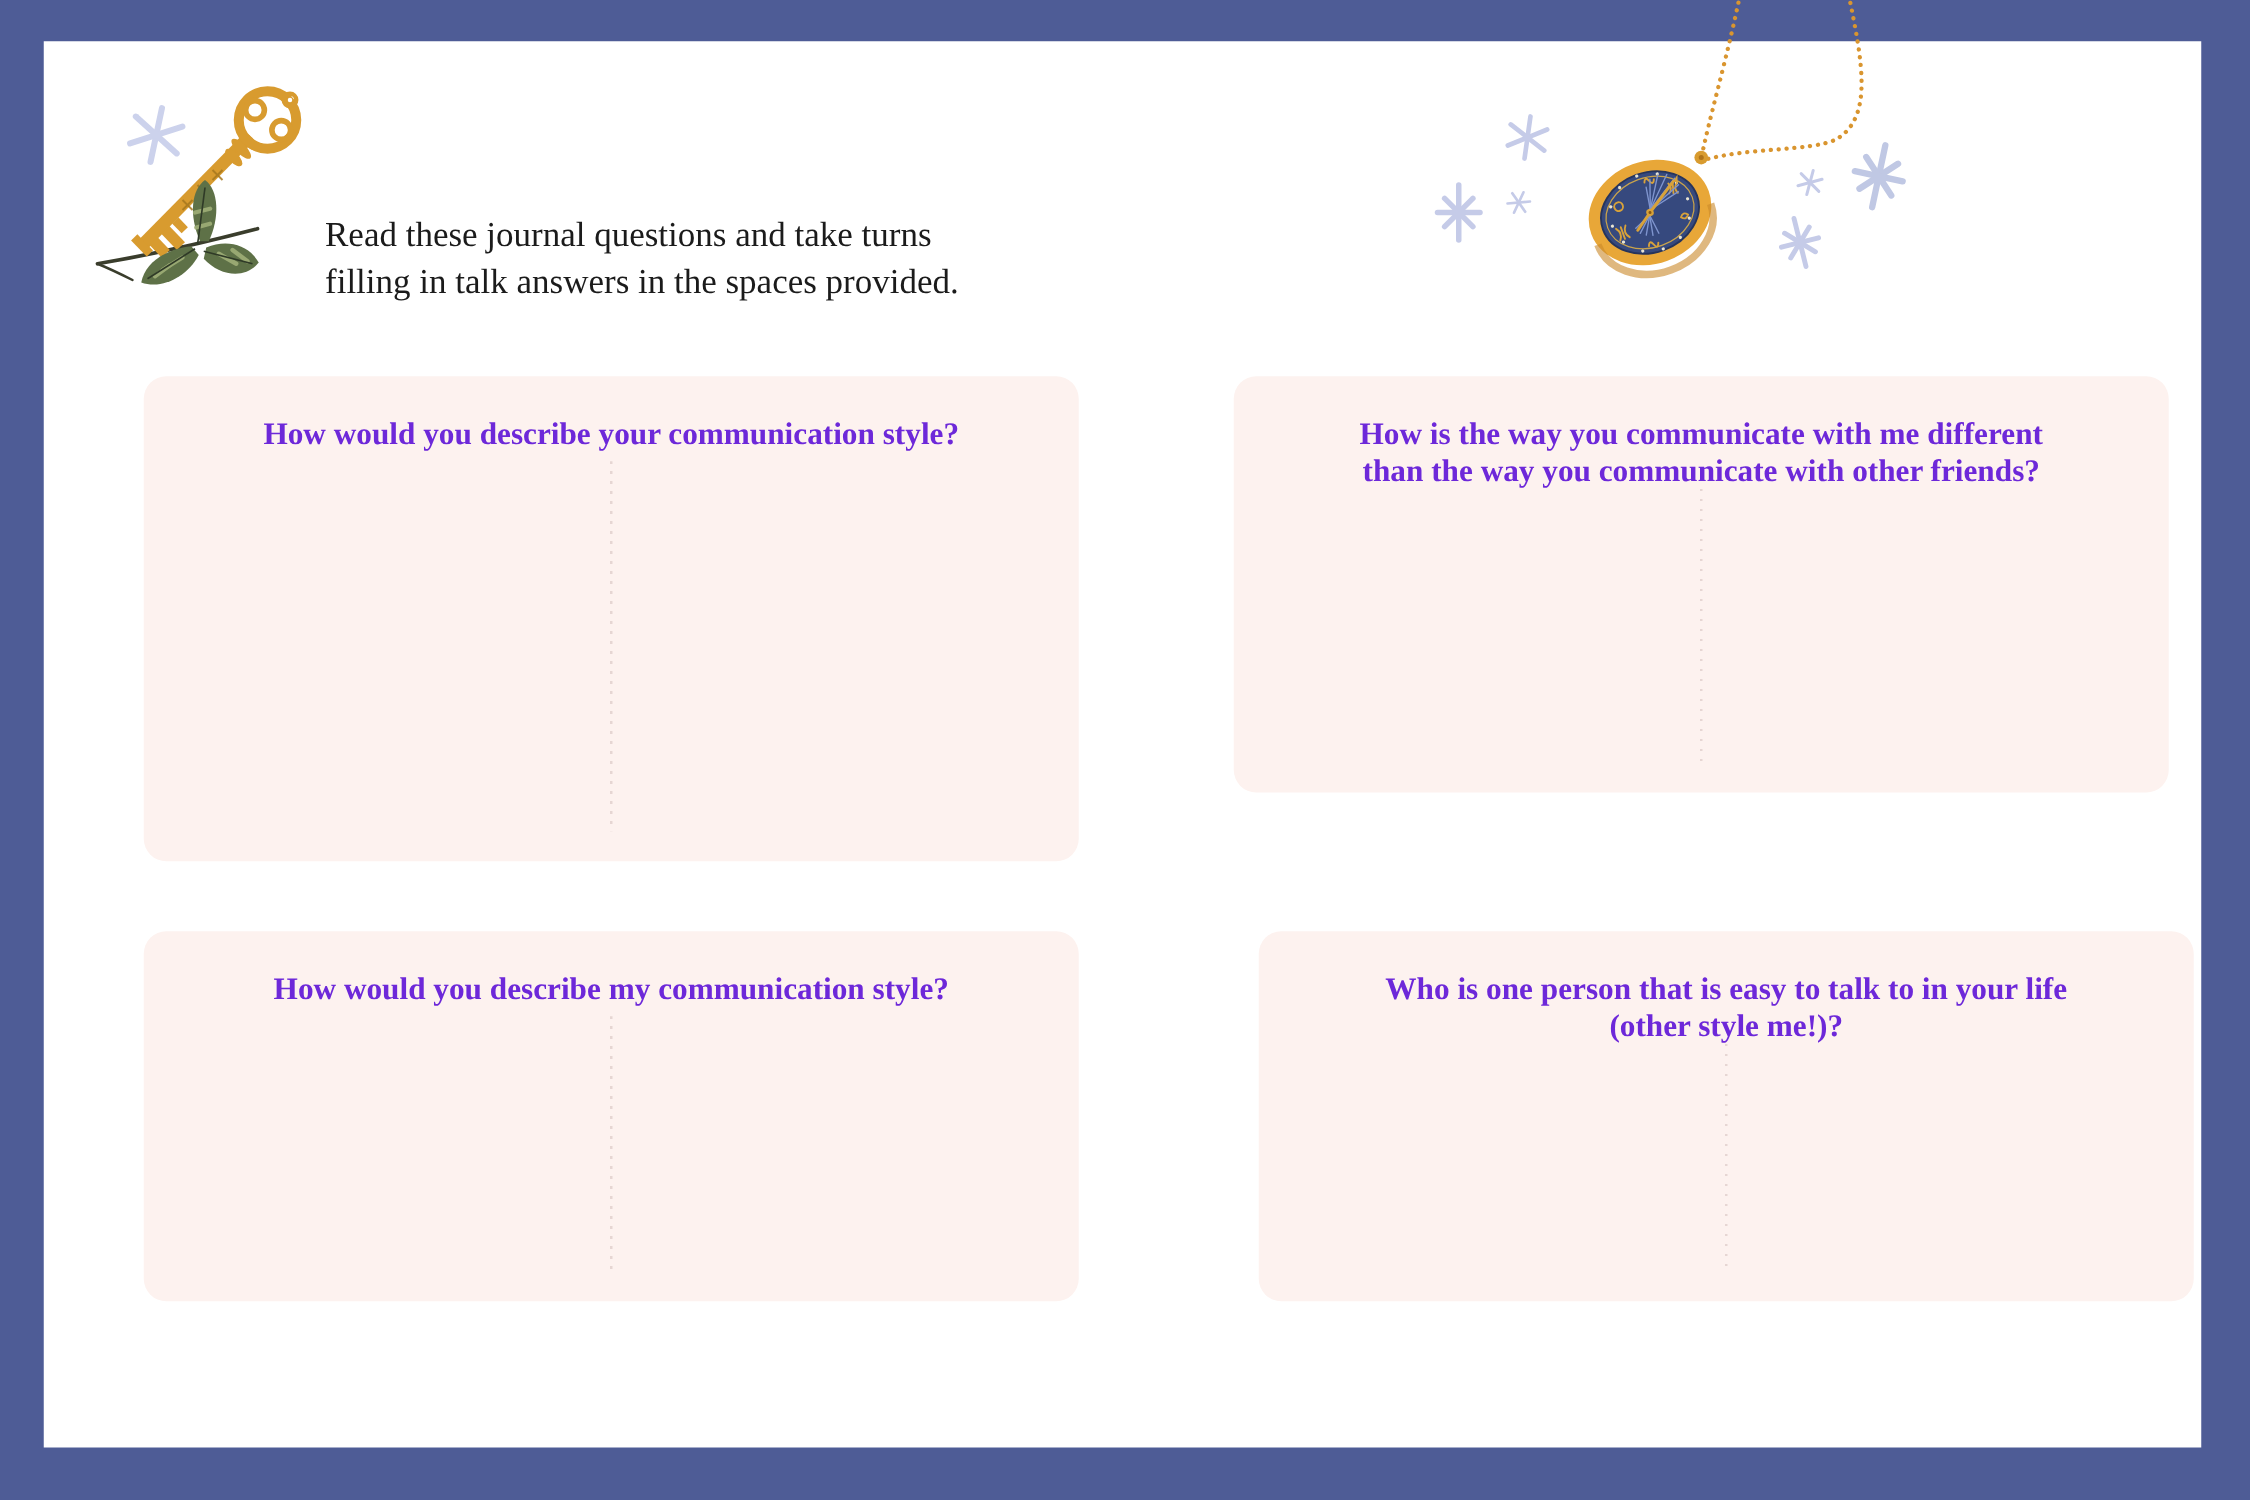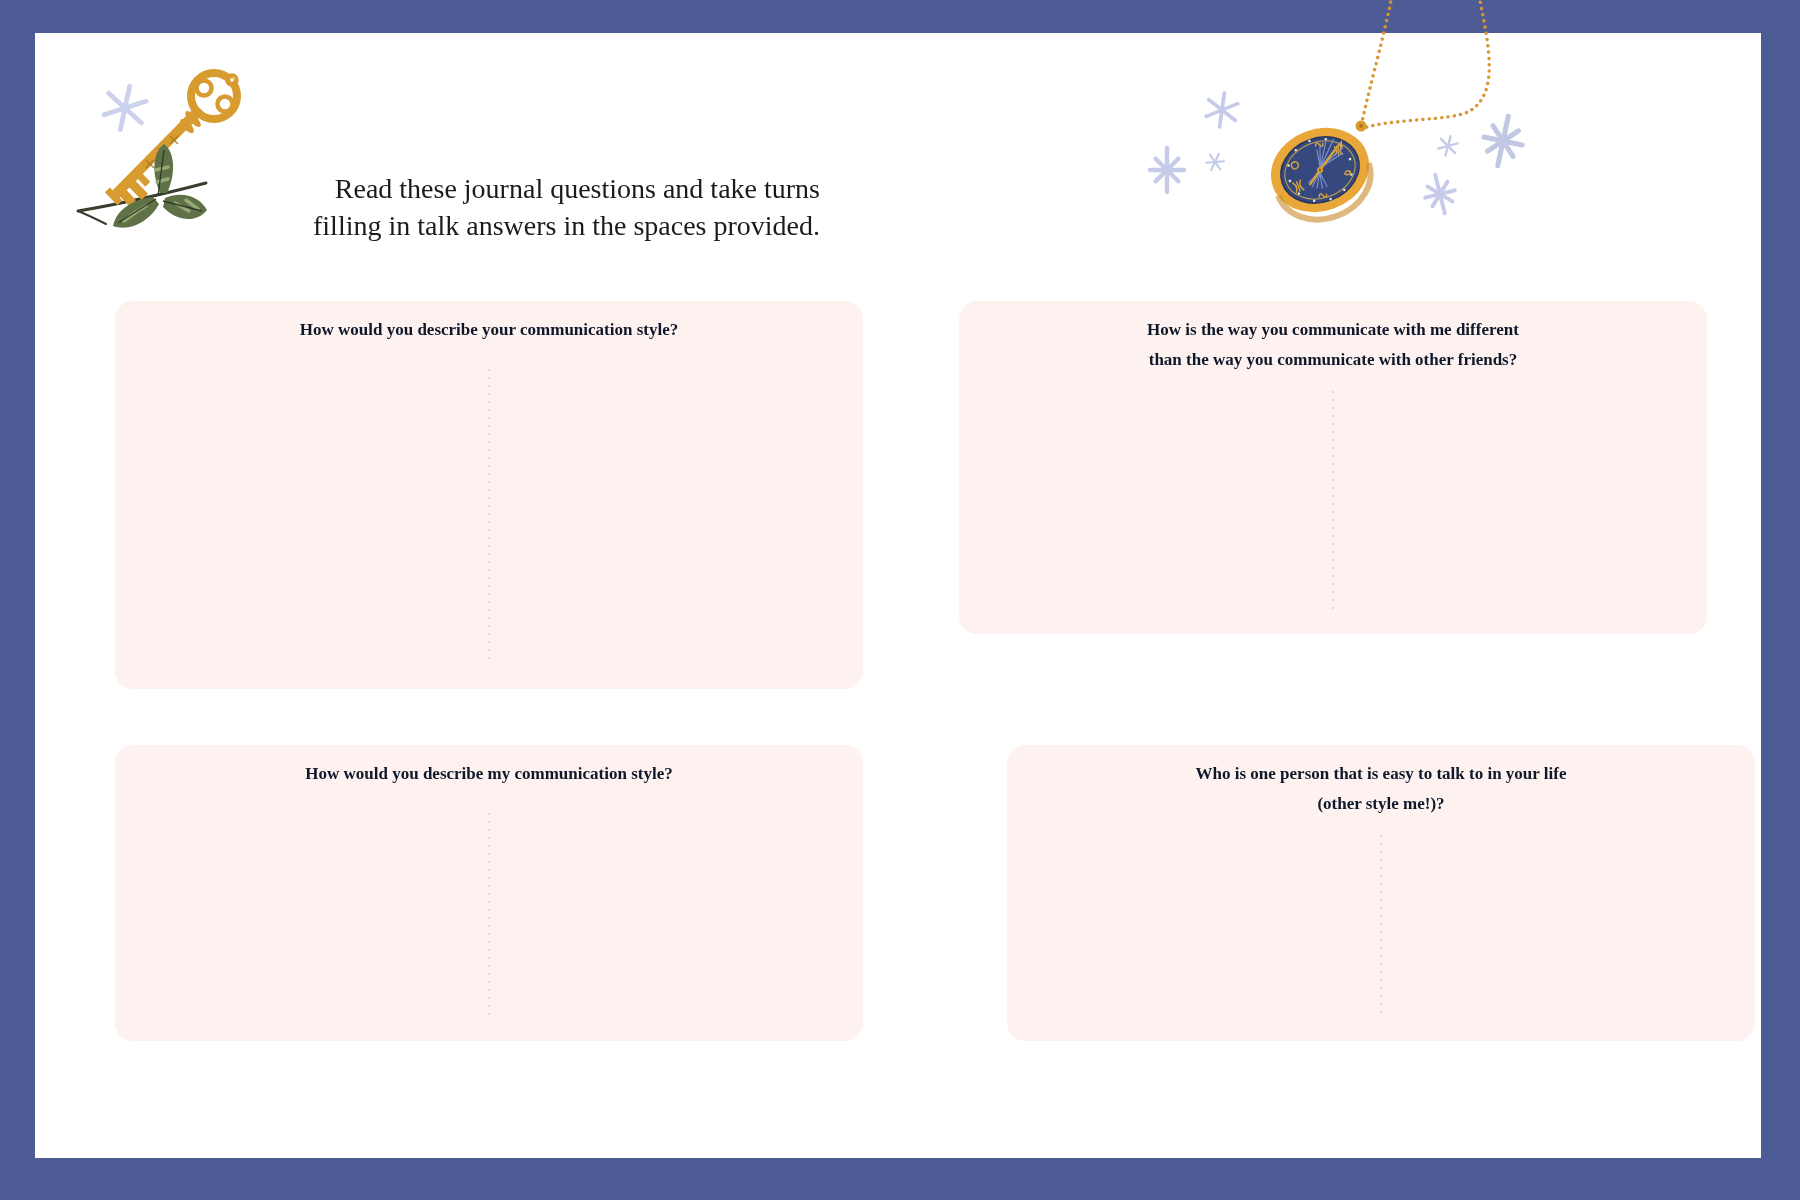--- a/index.html
+++ b/index.html
@@ -7,39 +7,39 @@
     width:1800px;height:1200px;position:relative;overflow:hidden;
     background:#4e5c96;
     font-family:"Liberation Serif",serif;
   }
   .page{
     position:absolute;left:35px;top:33px;width:1726px;height:1125px;
     background:#ffffff;
   }
   .instructions{
     position:absolute;left:225px;top:137px;width:560px;
-    text-align:right;font-size:28px;line-height:37px;color:#1b1b1b;
+    text-align:left;font-size:28px;line-height:37px;color:#1b1b1b;
   }
   .instructions span{display:block;}
   .qcard{
     position:absolute;width:748px;background:#fdf2ef;border-radius:18px;
   }
   .qcard .qtitle{
-    padding-top:14px;text-align:center;
+    padding-top:32px;text-align:center;
     font-family:"Liberation Serif",serif;font-weight:bold;
-    font-size:17px;line-height:30px;color:#0f172a;
+    font-size:25px;line-height:30px;color:#6d28d9;
   }
   .qcard .qtitle span{display:block;white-space:nowrap;}
   .answer-area{position:absolute;left:0;right:0;top:60px;bottom:0;}
   .divider{
     position:absolute;left:50%;width:2px;margin-left:-1px;bottom:24px;
     background:repeating-linear-gradient(to bottom,#e6d6d3 0 2px,transparent 2px 8px);
   }
   .card1{left:80px;top:268px;height:388px;}
-  .card2{left:924px;top:268px;height:333px;}
+  .card2{left:952px;top:268px;height:333px;}
   .card3{left:80px;top:712px;height:296px;}
   .card4{left:972px;top:712px;height:296px;}
   .card1 .divider,.card3 .divider{top:68px;}
   .card2 .divider,.card4 .divider{top:90px;}
   .deco{
     position:absolute;left:0;top:0;width:1800px;height:260px;
     pointer-events:none;
   }
 </style>
 </head>

